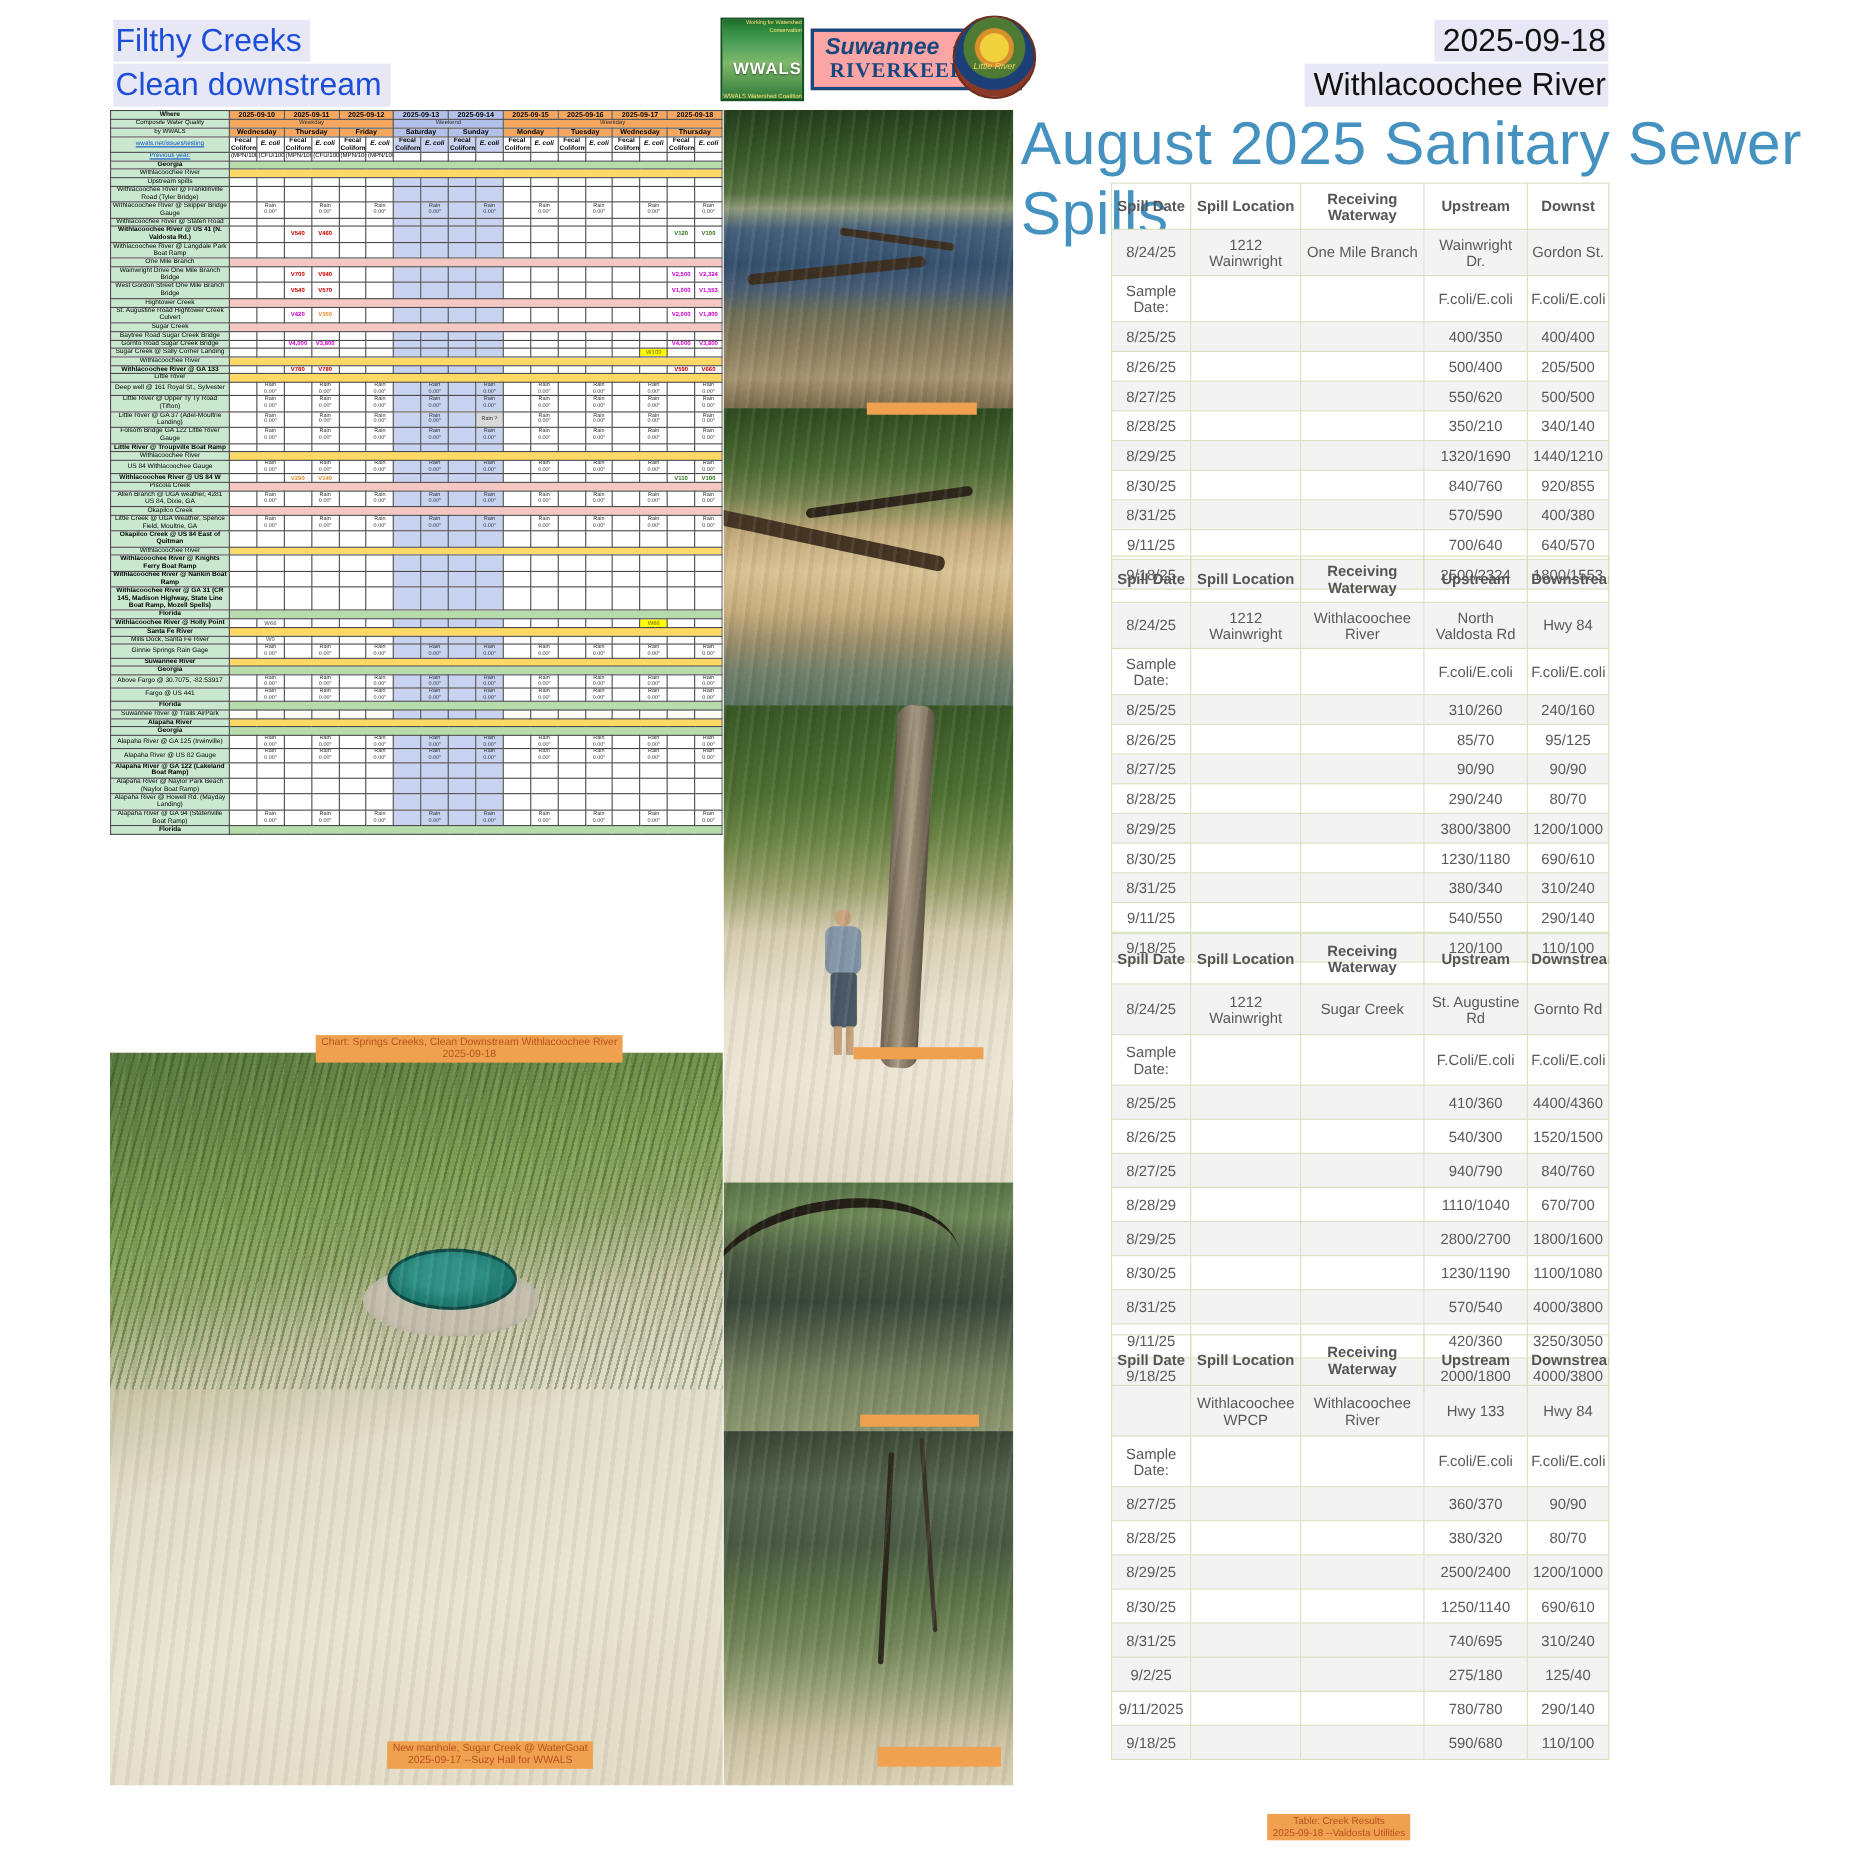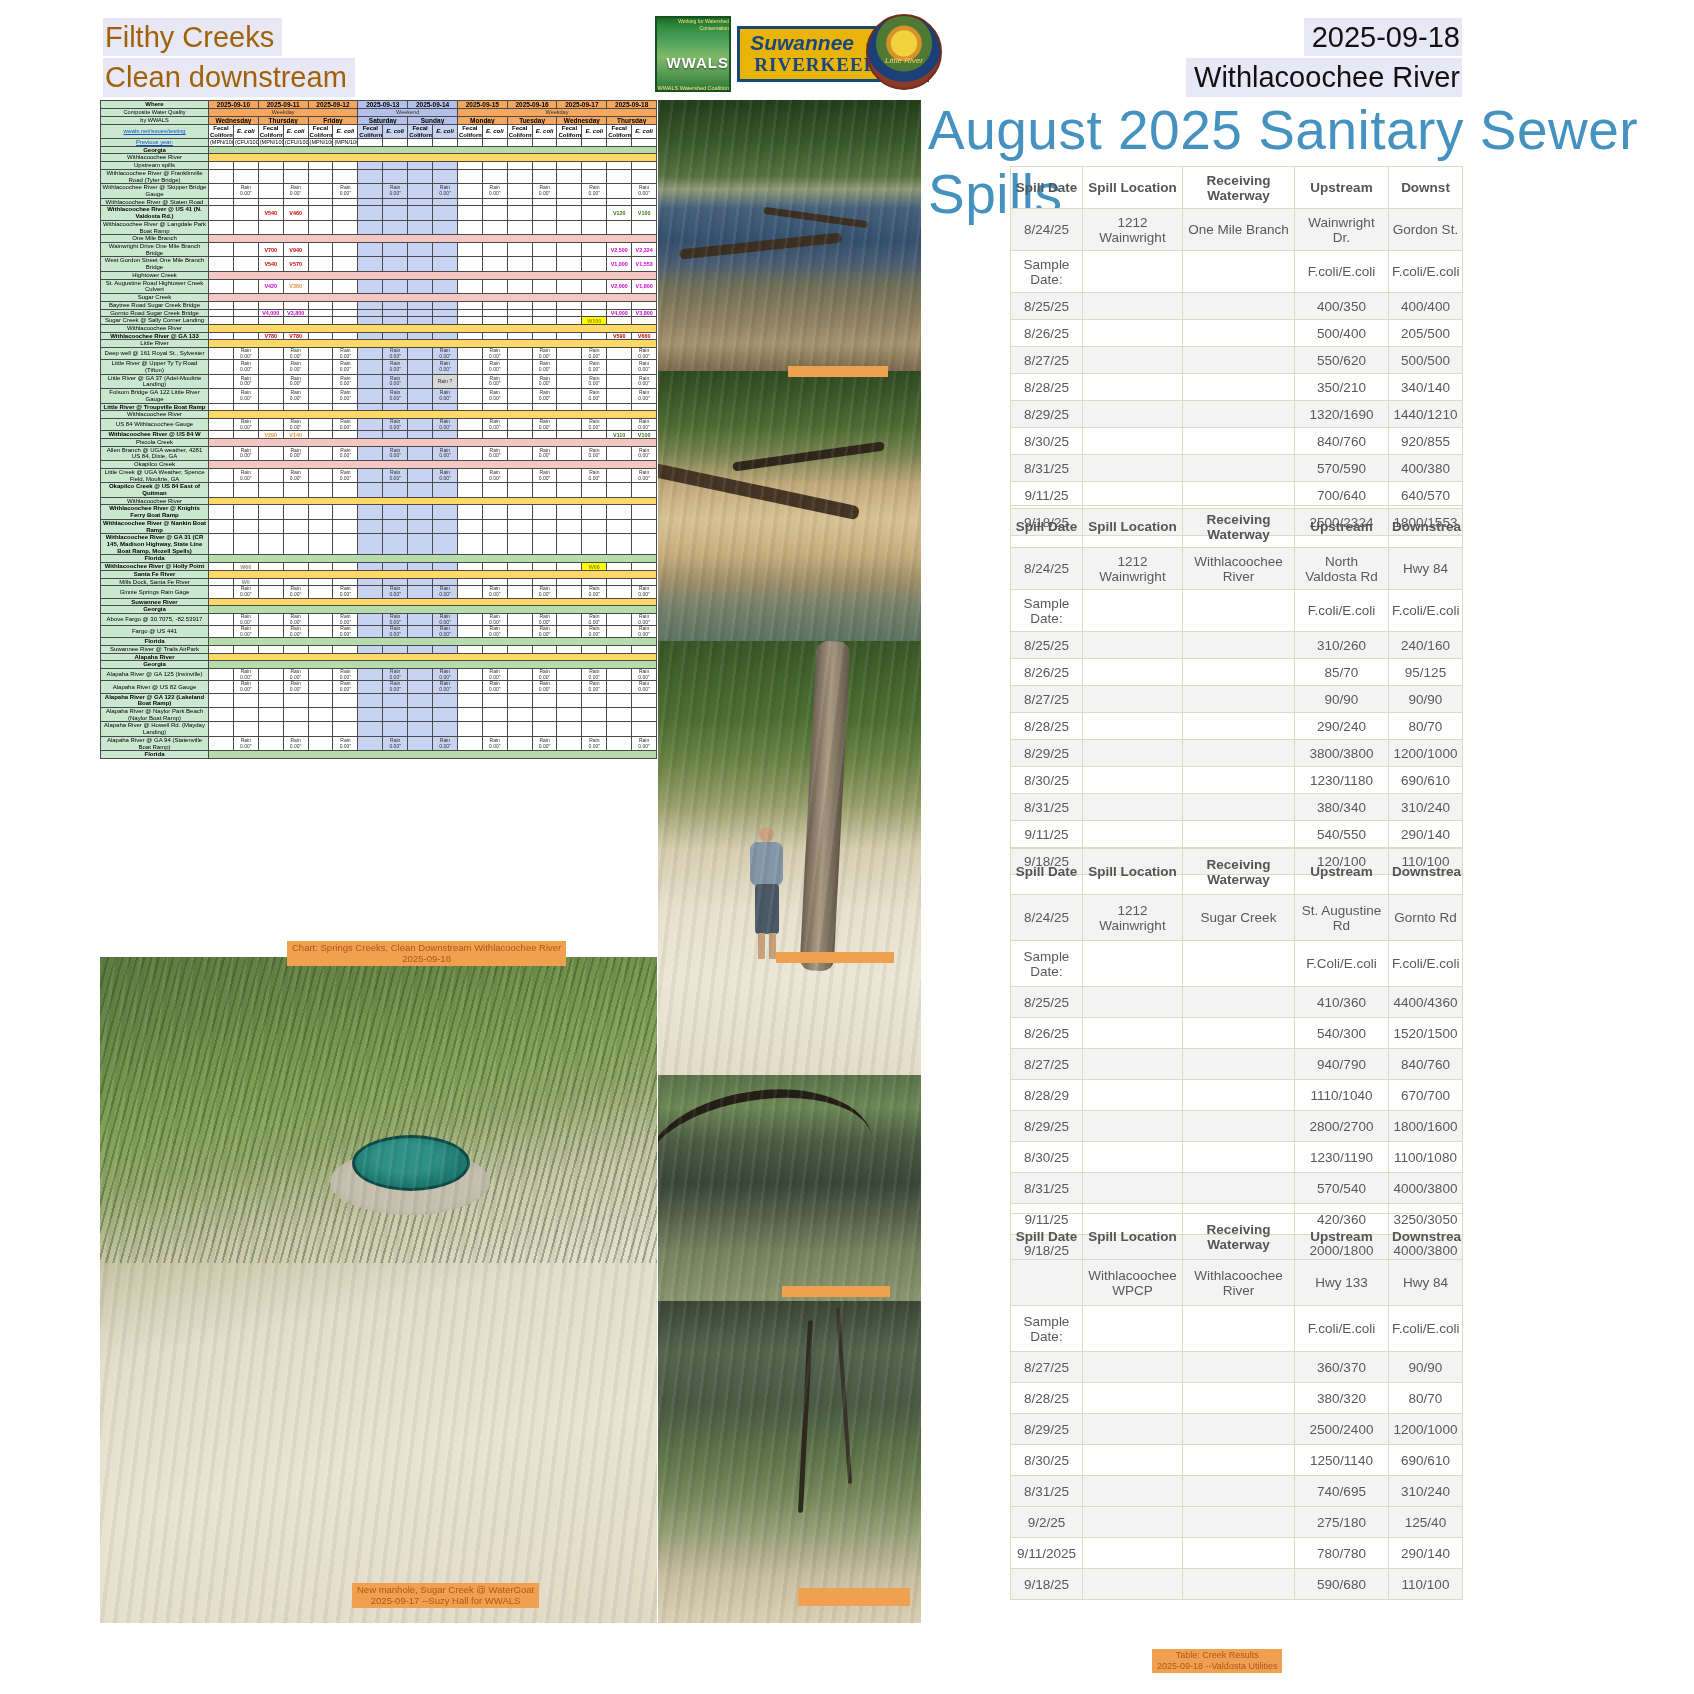--- a/index.html
+++ b/index.html
@@ -1,29 +1,29 @@
 <!DOCTYPE html>
 <html><head>
 <meta charset="utf-8">
 <style>
   html,body{margin:0;padding:0;background:#fff;}
   #page{position:relative;width:1694px;height:1694px;background:#fff;font-family:"Liberation Sans",sans-serif;overflow:hidden;}
   [data-interactable]{box-sizing:border-box;}
 
   
-  .hdr-left{position:absolute;left:103px;top:18px;font-size:29px;color:#a16207;line-height:1.25;}
+  .hdr-left{position:absolute;left:103px;top:18px;font-size:29px;color:#1d4ed8;line-height:1.25;}
   .hdr-left span{background:#e7e7f5;padding:1px 8px 1px 2px;display:inline-block;margin-bottom:2px;}
   .hdr-right{position:absolute;right:232px;top:18px;font-size:29px;color:#111;text-align:right;line-height:1.25;}
   .hdr-right span{background:#e7e7f5;padding:1px 2px 1px 8px;display:inline-block;margin-bottom:2px;}
 
   .wwals-logo{position:absolute;left:655px;top:16px;width:76px;height:76px;background:linear-gradient(180deg,#1d6b2a 0%,#2f8a3c 12%,#4da05a 30%,#7fb96a 55%,#2f7a38 100%);border:2px solid #145220;color:#fff;text-align:right;overflow:hidden;}
   .wwals-logo .tiny{font-size:5px;color:#ffe27a;line-height:1.4;}
   .wwals-logo .big{font-size:15px;font-weight:bold;letter-spacing:1px;margin-top:22px;text-shadow:0 1px 2px #0008;}
   .wwals-logo .sub{font-size:5.5px;color:#ffe27a;margin-top:14px;}
-  .rk-logo{position:absolute;left:737px;top:26px;width:192px;height:56px;background:#eab308;border:3px solid #16477d;text-align:center;}
+  .rk-logo{position:absolute;left:737px;top:26px;width:192px;height:56px;background:#fca5a5;border:3px solid #16477d;text-align:center;}
   .rk-line1{font-size:21px;font-weight:bold;color:#16477d;font-style:italic;margin-top:2px;}
   .rk-line1 svg{vertical-align:middle;margin-left:4px;}
   .rk-line2{font-family:"Liberation Serif",serif;font-size:19px;font-weight:bold;color:#16477d;letter-spacing:1px;line-height:1;}
   .wt-badge{position:absolute;left:866px;top:14px;width:76px;height:76px;border-radius:50%;background:radial-gradient(circle at 50% 38%, #f2d23c 0 22%, #d98f2b 24% 30%, #4e7a33 32% 48%, #1c3f78 50% 66%, #8a3a26 68% 100%);border:2px solid #6e2d1d;overflow:hidden;}
   .wt-badge .wt-txt{position:absolute;left:0;right:0;top:40px;text-align:center;font-size:8px;color:#f5d969;font-style:italic;}
 
   
   #chart-wrap{position:absolute;left:100px;top:100px;width:557px;height:857px;overflow:hidden;background:#fff;}
   table.chart{border-collapse:collapse;table-layout:fixed;width:557px;}
   .chart td{border:1px solid #4a4a4a;padding:0 1px;text-align:center;overflow:hidden;line-height:1.12;color:#000;}

